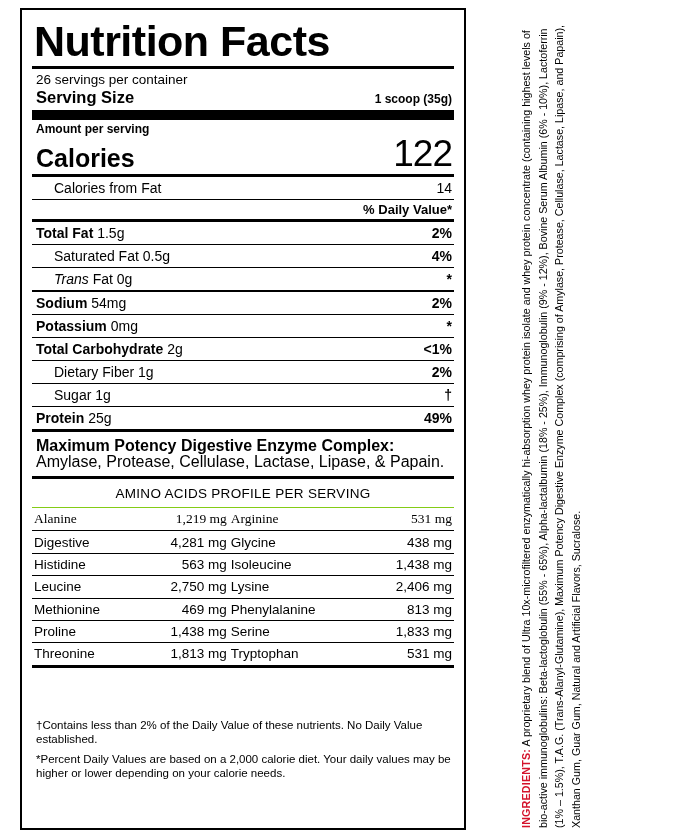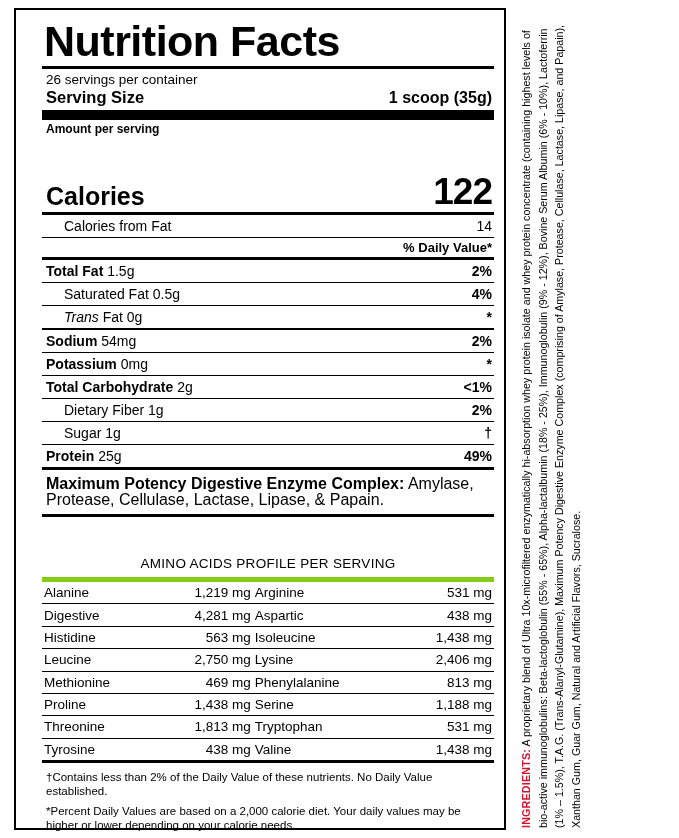--- a/index.html
+++ b/index.html
@@ -16,27 +16,27 @@
 
   #page {
     position: relative;
     width: 679px;
     height: 838px;
   }
 
   
   #panel {
     position: absolute;
-    left: 14px;
+    left: 20px;
     top: 8px;
-    width: 492px;
+    width: 446px;
     height: 822px;
     border: 2px solid #000;
     background: #fff;
-    padding: 4px 10px 0 26px;
+    padding: 4px 10px 0 10px;
   }
 
   .nf-title {
     font-family: "Liberation Sans", sans-serif;
     font-weight: bold;
     font-size: 43px;
     line-height: 50px;
     letter-spacing: -0.5px;
     margin: 0 0 0 0;
     padding: 2px 0 0 2px;
@@ -51,36 +51,36 @@
     padding: 3px 0 0 4px;
   }
   .serving-size-row {
     display: flex;
     justify-content: space-between;
     align-items: baseline;
     font-weight: bold;
     font-size: 16.5px;
     padding: 1px 2px 3px 4px;
   }
-  .serving-size-row .val { font-size: 16px; }
+  .serving-size-row .val { font-size: 12px; }
 
   .amount-per {
     font-size: 12px;
     font-weight: bold;
     padding: 2px 0 0 4px;
   }
 
   .cal-row {
     display: flex;
     justify-content: space-between;
     align-items: flex-end;
     padding: 0 2px 2px 4px;
   }
   .cal-label { font-size: 25px; font-weight: bold; line-height: 28px; }
-  .cal-value { font-size: 37px; font-weight: bold; line-height: 36px; letter-spacing: -1px; margin-top: 38px;}
+  .cal-value { font-size: 37px; font-weight: normal; line-height: 36px; letter-spacing: -1px;}
 
   .row {
     display: flex;
     justify-content: space-between;
     align-items: baseline;
     font-size: 14px;
     padding: 3px 2px 3px 4px;
   }
   .row .name { text-align: left; }
   .row .dv { font-weight: bold; }
@@ -101,43 +101,43 @@
     line-height: 16px;
     padding: 6px 2px 6px 4px;
   }
   .enzyme b { font-weight: bold; }
 
   .aa-title {
     text-align: center;
     font-size: 13.5px;
     letter-spacing: 0.3px;
     padding: 7px 0 6px 0;
-    margin-top: 32px;
   }
 
   table.aa {
     width: 100%;
     border-collapse: collapse;
     font-size: 13.5px;
   }
   table.aa td {
     padding: 3.2px 2px;
     border-top: 1px solid #000;
     white-space: nowrap;
   }
-  table.aa tr:first-child td { border-top: 5px solid #84cc16; }
+  table.aa tr:first-child td { border-top: 1px solid #84cc16; font-family: Liberation Serif, serif; }
   td.aa-name { text-align: left; padding-left: 4px; }
   td.aa-val  { text-align: right; padding-right: 14px; }
   td.aa-name2 { text-align: left; padding-left: 8px; }
   td.aa-val2  { text-align: right; padding-right: 4px; }
 
   .footnotes {
     font-size: 11.5px;
     line-height: 14px;
     padding: 7px 2px 0 4px;
+    margin-top: 43px;
   }
   .footnotes p { margin: 0 0 6px 0; }
 
   
   #ingredients {
     position: absolute;
     left: 516px;
     top: 8px;
     width: 160px;
     height: 822px;
@@ -277,21 +277,21 @@
       <tbody>
         <tr>
           <td class="aa-name">Alanine</td>
           <td class="aa-val">1,219 mg</td>
           <td class="aa-name2">Arginine</td>
           <td class="aa-val2">531 mg</td>
         </tr>
         <tr>
           <td class="aa-name">Digestive</td>
           <td class="aa-val">4,281 mg</td>
-          <td class="aa-name2">Aspartic</td>
+          <td class="aa-name2">Glycine</td>
           <td class="aa-val2">438 mg</td>
         </tr>
         <tr>
           <td class="aa-name">Histidine</td>
           <td class="aa-val">563 mg</td>
           <td class="aa-name2">Isoleucine</td>
           <td class="aa-val2">1,438 mg</td>
         </tr>
         <tr>
           <td class="aa-name">Leucine</td>
@@ -302,34 +302,28 @@
         <tr>
           <td class="aa-name">Methionine</td>
           <td class="aa-val">469 mg</td>
           <td class="aa-name2">Phenylalanine</td>
           <td class="aa-val2">813 mg</td>
         </tr>
         <tr>
           <td class="aa-name">Proline</td>
           <td class="aa-val">1,438 mg</td>
           <td class="aa-name2">Serine</td>
-          <td class="aa-val2">1,188 mg</td>
+          <td class="aa-val2">1,833 mg</td>
         </tr>
         <tr>
           <td class="aa-name">Threonine</td>
           <td class="aa-val">1,813 mg</td>
           <td class="aa-name2">Tryptophan</td>
           <td class="aa-val2">531 mg</td>
         </tr>
-        <tr>
-          <td class="aa-name">Tyrosine</td>
-          <td class="aa-val">438 mg</td>
-          <td class="aa-name2">Valine</td>
-          <td class="aa-val2">1,438 mg</td>
-        </tr>
       </tbody>
     </table>
 
     <div class="rule-med"></div>
 
     <div class="footnotes">
       <p>†Contains less than 2% of the Daily Value of these nutrients. No Daily Value established.</p>
       <p>*Percent Daily Values are based on a 2,000 calorie diet. Your daily values may be higher or lower depending on your calorie needs.</p>
     </div>
 

